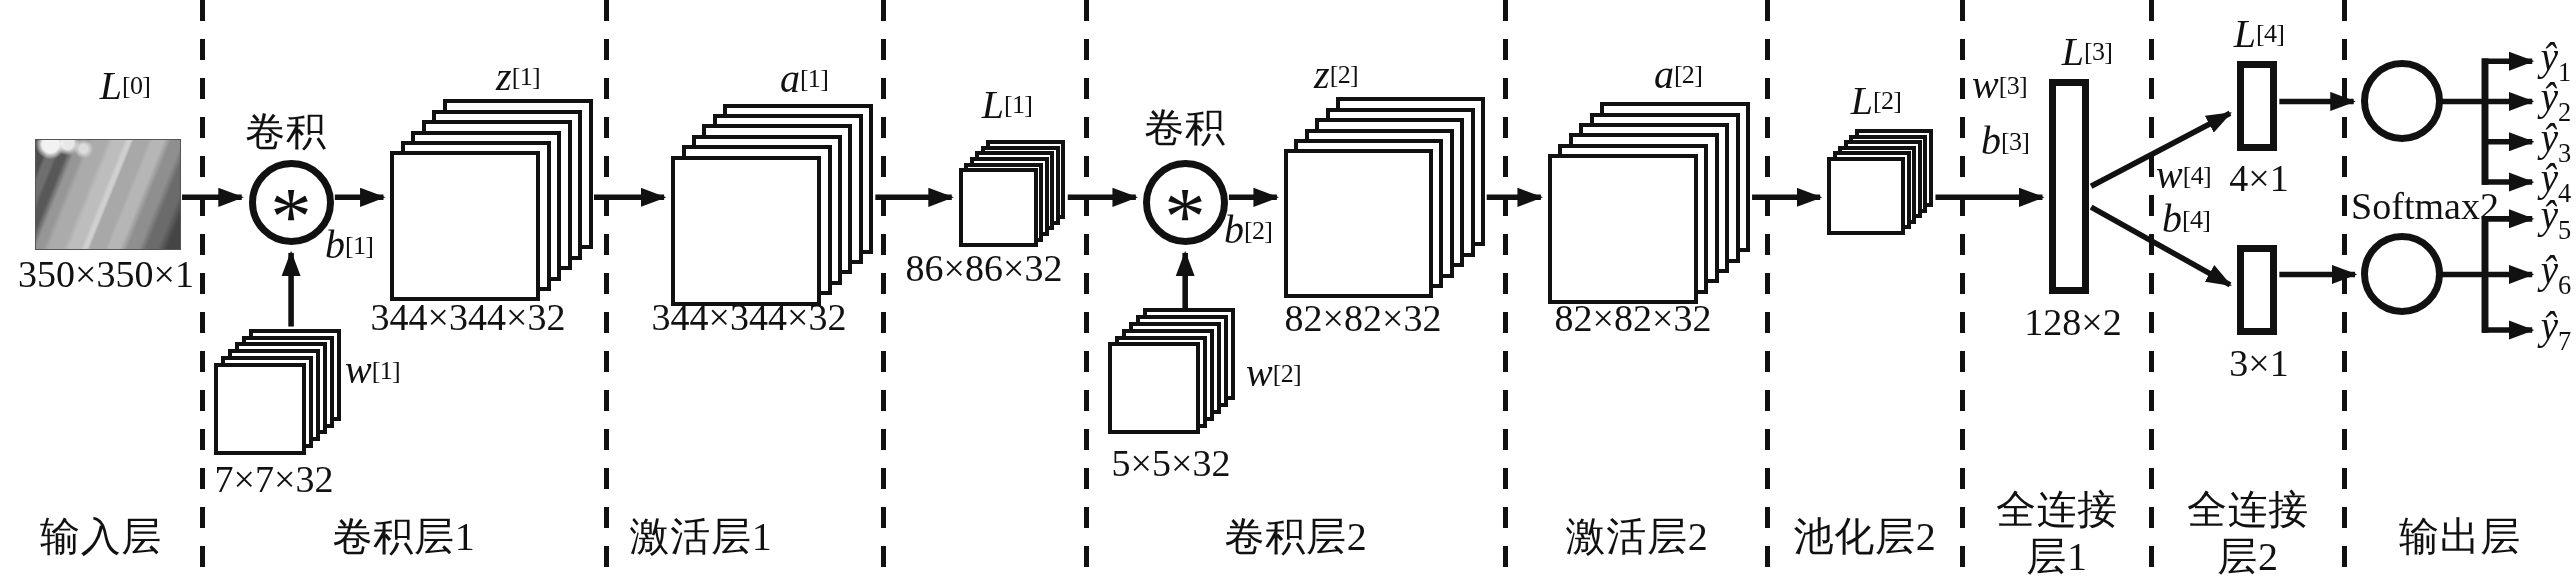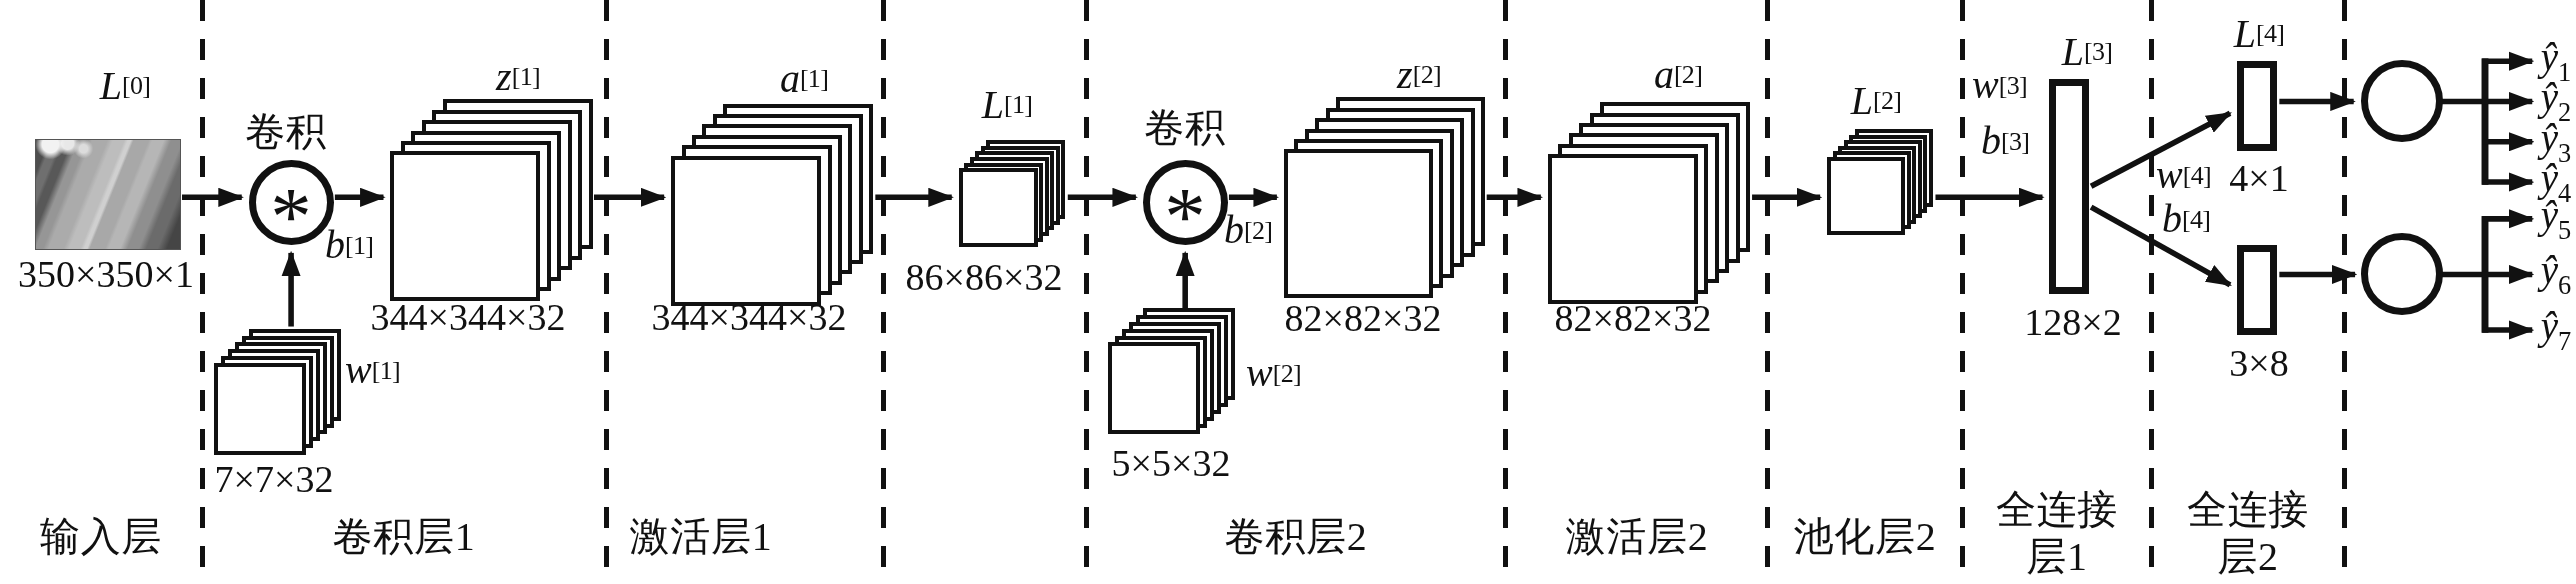--- a/index.html
+++ b/index.html
@@ -130,39 +130,39 @@
 
   <div class="abs ctr math" style="left:1007px;top:104px"><span>L</span><sup>[1]</sup></div>
   <div>
     <div class="st" style="left:986px;top:140px;width:79px;height:79px"></div>
     <div class="st" style="left:981px;top:146px;width:79px;height:79px"></div>
     <div class="st" style="left:975px;top:151px;width:79px;height:79px"></div>
     <div class="st" style="left:970px;top:157px;width:79px;height:79px"></div>
     <div class="st" style="left:964px;top:163px;width:79px;height:79px"></div>
     <div class="st" style="left:959px;top:168px;width:79px;height:79px"></div>
   </div>
-  <div class="abs ctr num" style="left:984px;top:277px">86×86×32</div>
+  <div class="abs ctr num" style="left:984px;top:268px">86×86×32</div>
 
   <div class="abs ctr cn" style="left:1185px;top:127px">卷积</div>
   <div class="circle" style="left:1143px;top:160px;width:85px;height:85px"></div>
   <div class="abs ctr star" style="left:1185px;top:216px">*</div>
   <div class="abs math" style="left:1224px;top:206px"><span>b</span><sup>[2]</sup></div>
 
   <div>
     <div class="st" style="left:1143px;top:308px;width:92px;height:92px"></div>
     <div class="st" style="left:1136px;top:315px;width:92px;height:92px"></div>
     <div class="st" style="left:1129px;top:322px;width:92px;height:92px"></div>
     <div class="st" style="left:1122px;top:329px;width:92px;height:92px"></div>
     <div class="st" style="left:1115px;top:336px;width:92px;height:92px"></div>
     <div class="st" style="left:1108px;top:342px;width:92px;height:92px"></div>
   </div>
   <div class="abs math" style="left:1246px;top:349px"><span>w</span><sup>[2]</sup></div>
   <div class="abs ctr num" style="left:1171px;top:463px">5×5×32</div>
 
-  <div class="abs ctr math" style="left:1419px;top:74px"><span>z</span><sup>[2]</sup></div>
+  <div class="abs ctr math" style="left:1336px;top:74px"><span>z</span><sup>[2]</sup></div>
   <div>
     <div class="st" style="left:1336px;top:97px;width:149px;height:149px"></div>
     <div class="st" style="left:1326px;top:108px;width:149px;height:149px"></div>
     <div class="st" style="left:1315px;top:118px;width:149px;height:149px"></div>
     <div class="st" style="left:1305px;top:129px;width:149px;height:149px"></div>
     <div class="st" style="left:1294px;top:139px;width:149px;height:149px"></div>
     <div class="st" style="left:1284px;top:149px;width:149px;height:149px"></div>
   </div>
   <div class="abs ctr num" style="left:1363px;top:318px">82×82×32</div>
   <div class="abs ctr cn" style="left:1296px;top:536px">卷积层2</div>
@@ -197,30 +197,32 @@
   <div class="abs ctr num" style="left:2073px;top:322px">128×2</div>
   <div class="abs ctr cn" style="left:2057px;top:509px">全连接</div>
   <div class="abs ctr cn" style="left:2057px;top:556px">层1</div>
 
   <div class="abs ctr math" style="left:2259px;top:33px"><span>L</span><sup>[4]</sup></div>
   <div class="rect" style="left:2237px;top:61px;width:40px;height:90px"></div>
   <div class="rect" style="left:2237px;top:245px;width:40px;height:90px"></div>
   <div class="abs math" style="left:2156px;top:151px"><span>w</span><sup>[4]</sup></div>
   <div class="abs math" style="left:2162px;top:195px"><span>b</span><sup>[4]</sup></div>
   <div class="abs ctr num" style="left:2259px;top:178px">4×1</div>
-  <div class="abs ctr num" style="left:2259px;top:363px">3×8</div>
+  <div class="abs ctr num" style="left:2259px;top:363px">3×1</div>
   <div class="abs ctr cn" style="left:2248px;top:509px">全连接</div>
   <div class="abs ctr cn" style="left:2248px;top:556px">层2</div>
 
   <div class="circle" style="left:2361px;top:60px;width:82px;height:82px"></div>
+  <div class="abs ctr sm" style="left:2425px;top:206px">Softmax2</div>
   <div class="circle" style="left:2361px;top:233px;width:82px;height:82px"></div>
 
   <div class="abs ctr yhat" style="left:2556px;top:61px"><span>ŷ</span><sub>1</sub></div>
   <div class="abs ctr yhat" style="left:2556px;top:101px"><span>ŷ</span><sub>2</sub></div>
   <div class="abs ctr yhat" style="left:2556px;top:142px"><span>ŷ</span><sub>3</sub></div>
   <div class="abs ctr yhat" style="left:2556px;top:182px"><span>ŷ</span><sub>4</sub></div>
   <div class="abs ctr yhat" style="left:2556px;top:219px"><span>ŷ</span><sub>5</sub></div>
   <div class="abs ctr yhat" style="left:2556px;top:274px"><span>ŷ</span><sub>6</sub></div>
   <div class="abs ctr yhat" style="left:2556px;top:330px"><span>ŷ</span><sub>7</sub></div>
 
+  <div class="abs ctr cn" style="left:2460px;top:536px">输出层</div>
 
 </div>
 
 
 </body></html>

